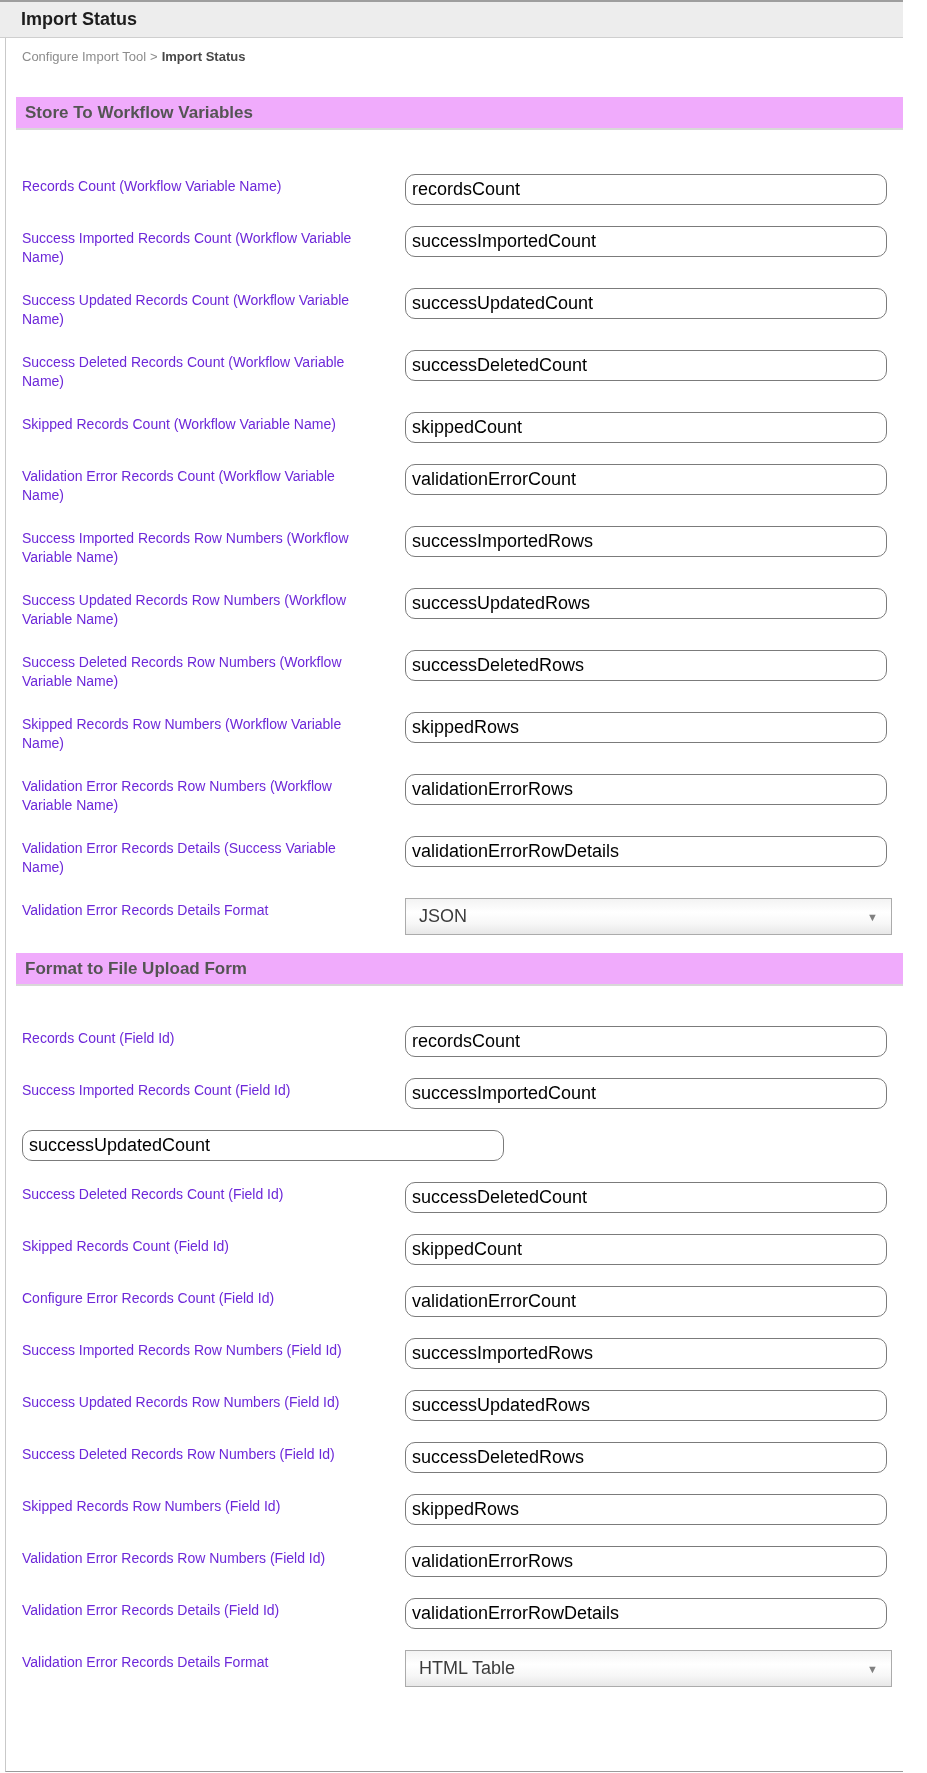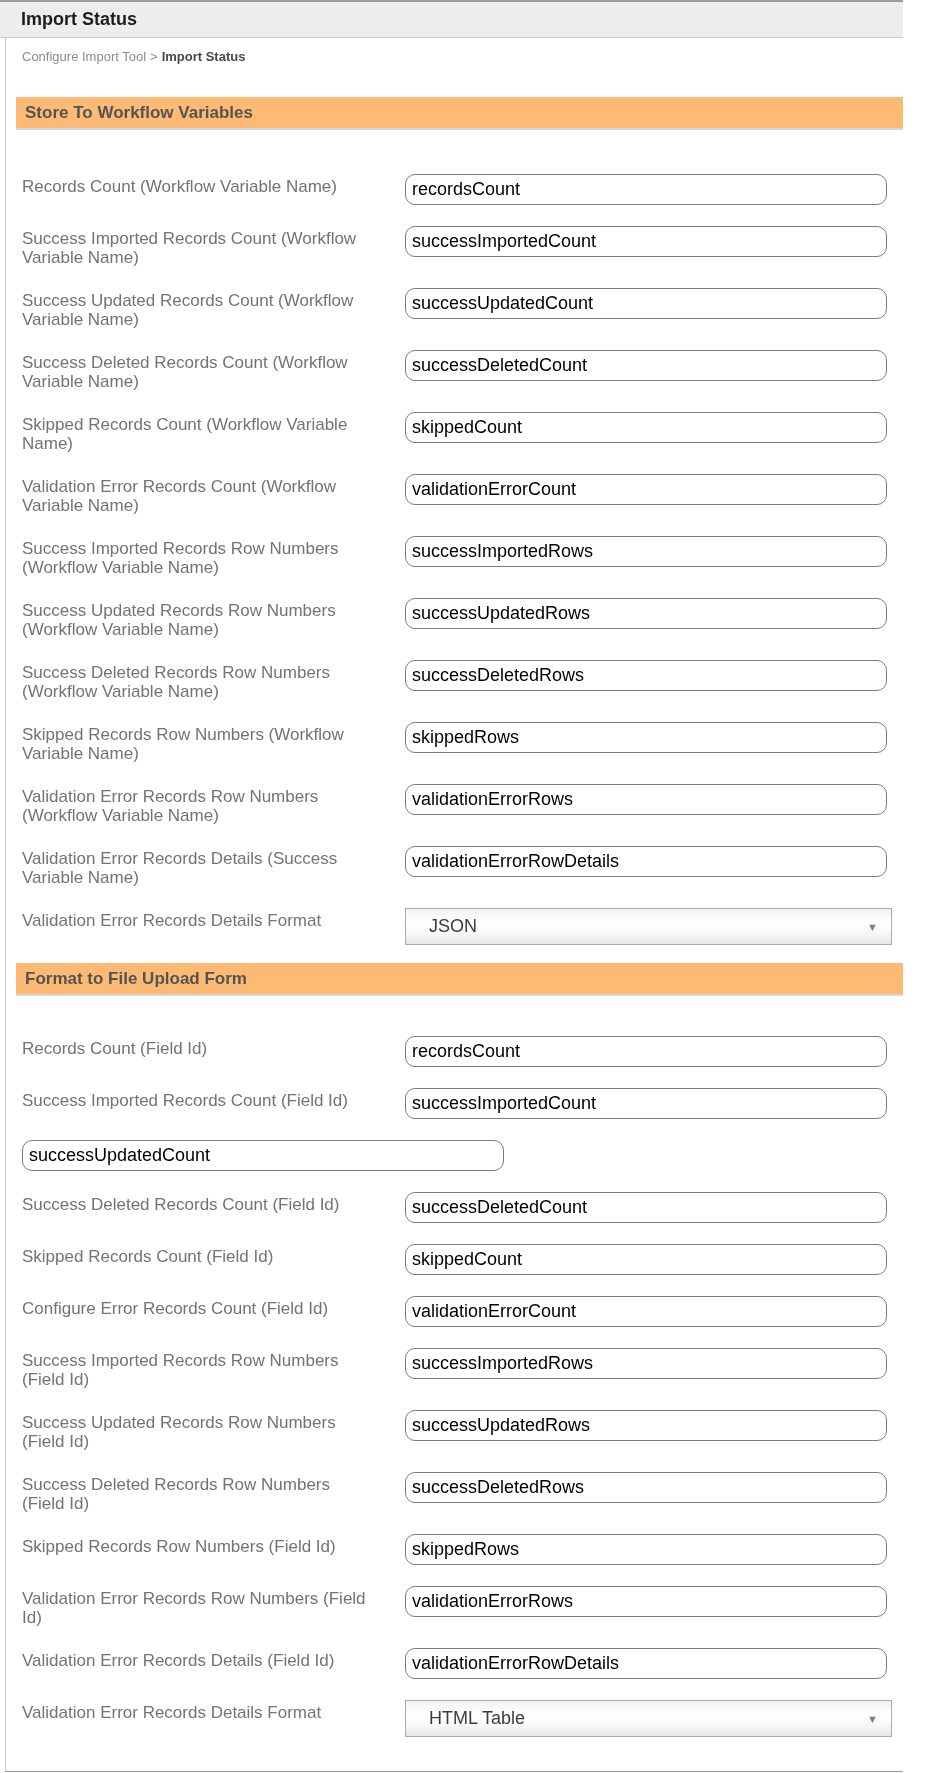--- a/index.html
+++ b/index.html
@@ -19,45 +19,45 @@
     border-left:1px solid #c9c9c9; border-bottom:1px solid #9b9b9b;
     overflow:hidden;
   }
   .breadcrumb {
     padding:10px 0 0 16px; font-size:13px; color:#8c8c8c; line-height:17px;
   }
   .breadcrumb .crumb-link { color:#8c8c8c; text-decoration:none; cursor:pointer; }
   .breadcrumb .crumb-sep { color:#8c8c8c; padding:0 4px; }
   .breadcrumb .crumb-current { color:#484848; font-weight:bold; }
   .section-header {
-    margin:32px 0 0 10px; background:#fdba74; border-bottom:2px solid #d8d8d8;
+    margin:32px 0 0 10px; background:#f0abfc; border-bottom:2px solid #d8d8d8;
     padding:6px 0 5px 9px;
     font-size:17px; font-weight:bold; color:#545454; line-height:20px;
   }
   .section + .section .section-header { margin-top:0; }
   .section-rows { padding:44px 0 0 16px; }
   .section + .section .section-rows { padding-top:40px; }
   .row { display:flex; align-items:flex-start; margin-bottom:21px; }
   .row-label {
     flex:none; width:383px; padding:3px 38px 0 0;
-    font-size:17px; line-height:19px; color:#737373;
+    font-size:14px; line-height:19px; color:#6d28d9;
   }
   .row-field { flex:none; }
   .text-input {
     width:482px; height:31px; background:#ffffff;
     border:1px solid #7b7b7b; border-radius:10px;
     font-family:"Liberation Sans","DejaVu Sans",sans-serif;
     font-size:18px; color:#000000; padding:0 6px;
   }
   .select-row { margin-bottom:18px; }
   .select-box {
     position:relative; width:487px; height:37px;
     border:1px solid #ababab; border-radius:0;
     background:linear-gradient(to bottom, #f3f3f3 0%, #ffffff 38%, #f7f7f7 70%, #e7e7e7 100%);
-    display:flex; align-items:center; padding-left:23px; cursor:pointer;
+    display:flex; align-items:center; padding-left:13px; cursor:pointer;
   }
   .select-value { font-size:18px; color:#3c3c3c; }
   .select-arrow {
     position:absolute; right:13px; top:50%; transform:translateY(-50%);
     font-size:11px; color:#808080; line-height:11px;
   }
 </style>
 </head>
 <body>
 

